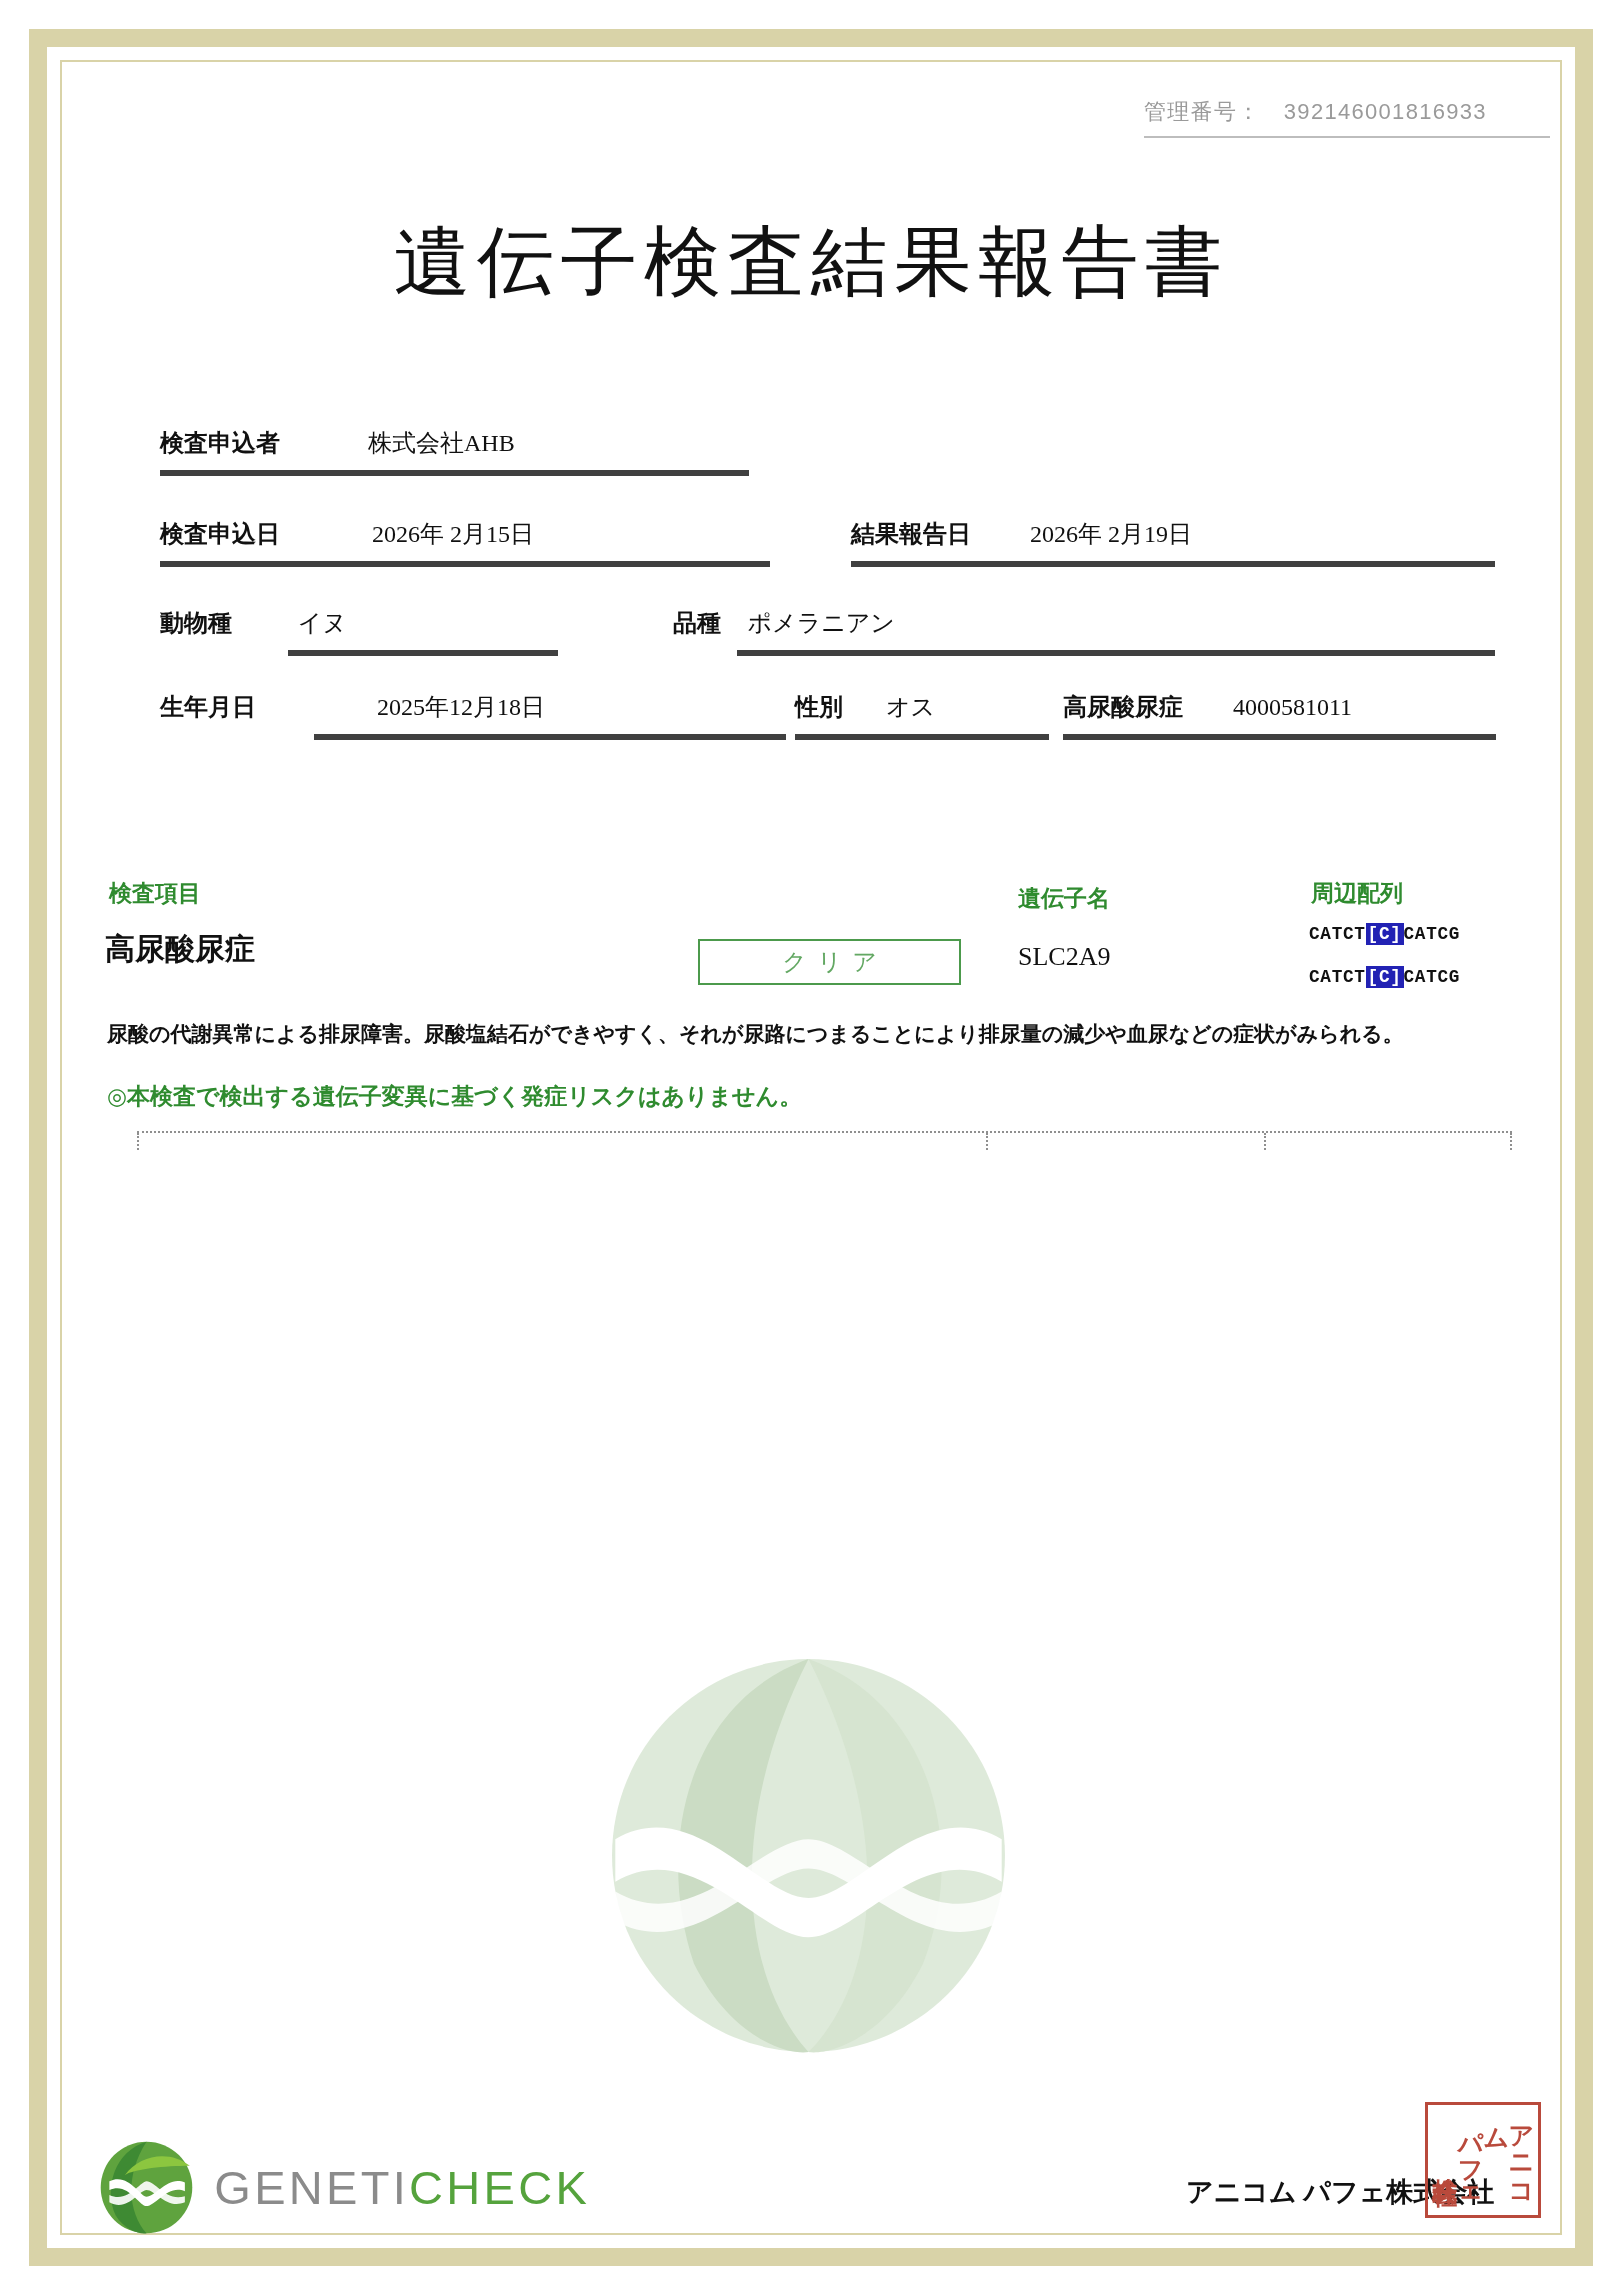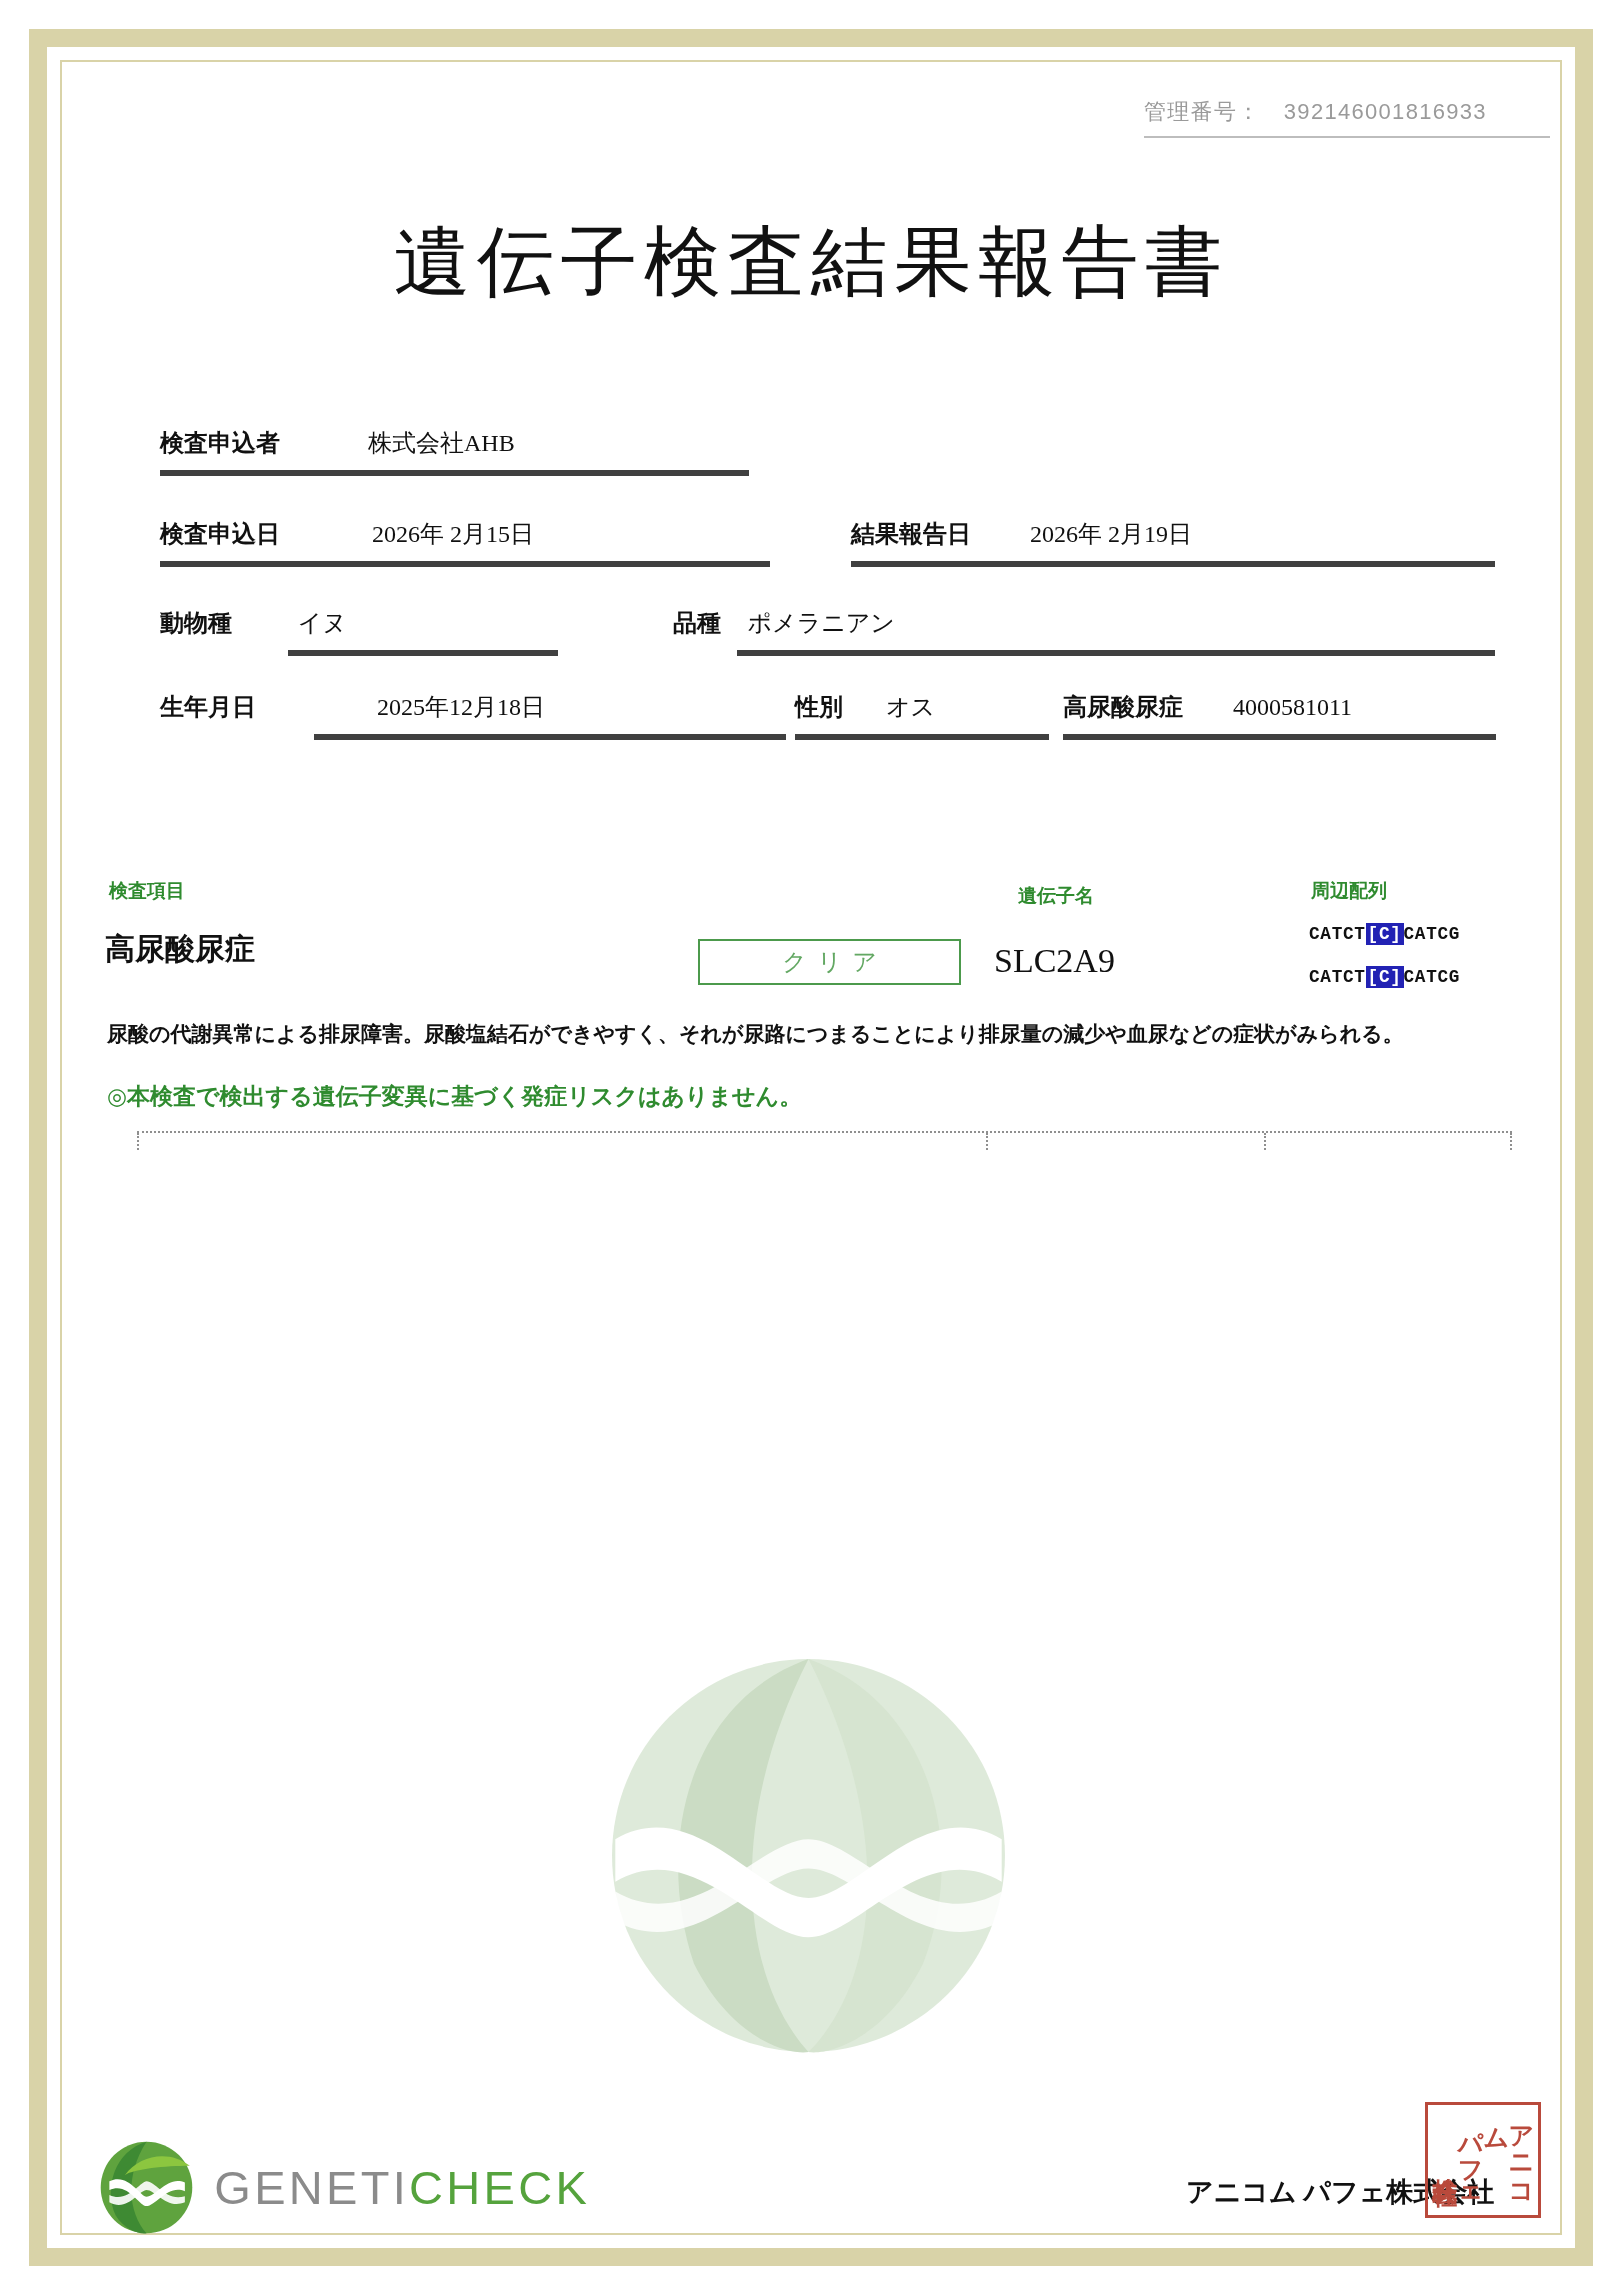--- a/index.html
+++ b/index.html
@@ -38,30 +38,30 @@
   .l-breed          { left:673px; top:607px; }
   .f-breed          { left:737px; top:607px;  width:758px; padding-left:10.5px; }
   .l-birth          { left:160px;  top:691px; }
   .f-birth          { left:314px;  top:691px; width:472px; padding-left:63px; }
   .f-sex            { left:795px; top:691px; width:254px; }
   .f-sex .val       { margin-left:43px; }
   .f-bioid          { left:1063px; top:691px; width:433px; }
   .f-bioid .val     { margin-left:50px; font-family:"Liberation Serif",serif; }
 
   
-  .sec-header { position:absolute; font-size:19px; font-weight:700; color:#2f8b2f; white-space:nowrap; }
+  .sec-header { position:absolute; font-size:23px; font-weight:700; color:#2f8b2f; white-space:nowrap; }
   .h-item { left:109px;  top:878px; }
   .h-gene { left:1018px; top:883px; }
   .h-seq  { left:1311px; top:878px; }
 
   .item-name { position:absolute; left:105px; top:929px; font-size:30px; font-weight:600; color:#111; }
   .status-box { position:absolute; left:698px; top:939px; width:263px; height:46px;
                 border:2px solid #4c9a4c; display:flex; align-items:center; justify-content:center;
                 color:#63a863; font-size:24px; letter-spacing:10.5px; padding-left:10.5px;font-family:Liberation Mono, monospace; }
-  .gene-name { position:absolute; left:994px; top:942px; font-size:34px; color:#111; }
+  .gene-name { position:absolute; left:1018px; top:942px; font-size:26px; color:#111; }
 
   .seq-line { position:absolute; left:1309px; font-family:"Liberation Mono","DejaVu Sans Mono",monospace;
               font-size:17.7px; font-weight:700; color:#111; letter-spacing:0.7px; }
   .seq-1 { top:924px; } .seq-2 { top:967px; }
   .seq-line .variant { background:#2222b4; color:#ffffff; padding:0.7px 2px; }
 
   .desc { position:absolute; left:107px; top:1019px; width:1394px;
           font-size:21px; font-weight:700; color:#111; line-height:1.45; }
   .risk-note { position:absolute; left:107px; top:1081px; width:1394px;
                font-size:23px; font-weight:700; color:#2f8b2f; }

